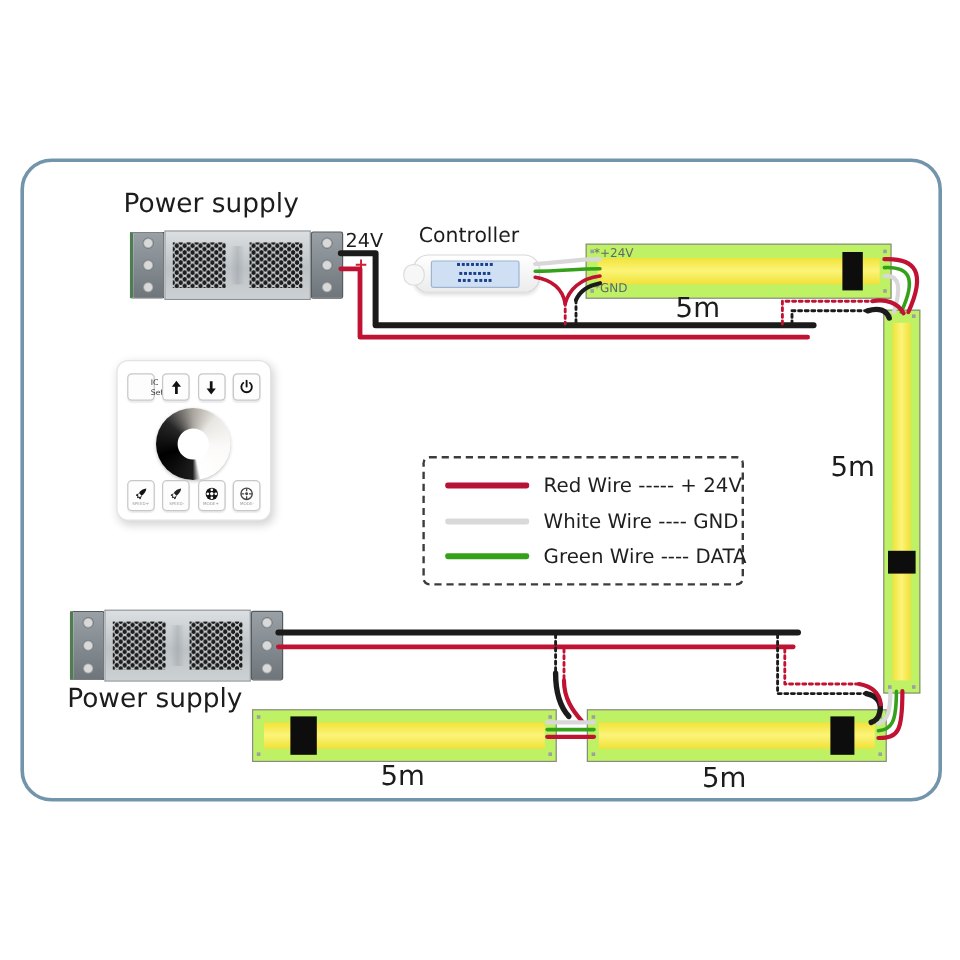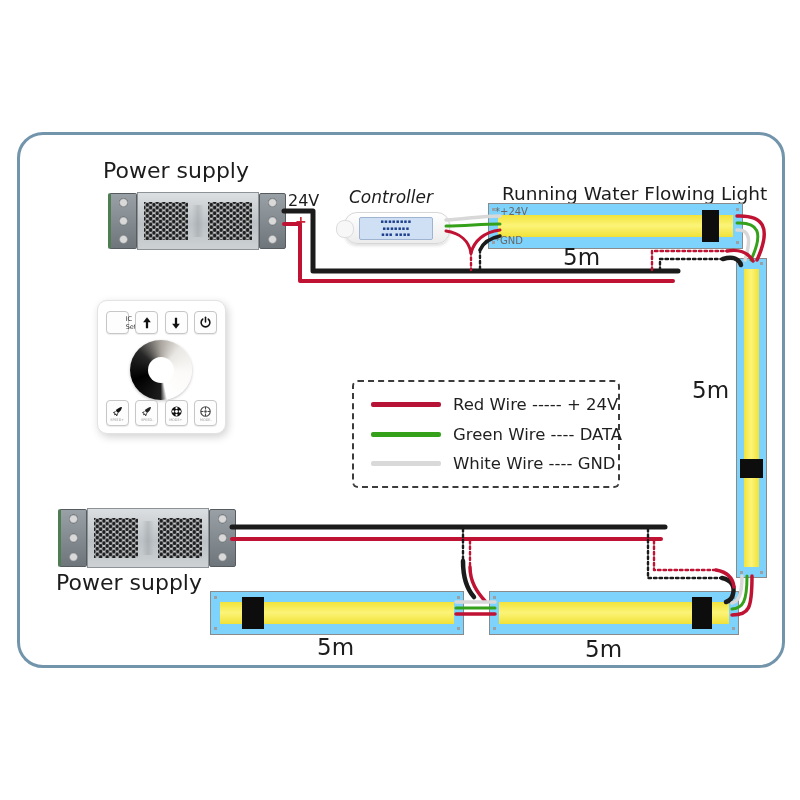--- a/index.html
+++ b/index.html
@@ -9,21 +9,21 @@
 
   
   #frame{left:17px;top:132px;width:762px;height:530px;border:3px solid #7295ac;border-radius:26px;background:#fff;}
 
   
   .t{position:absolute;white-space:nowrap;}
   #t-ps1{left:103px;top:158px;font-size:22px;}
   #t-24v{left:288px;top:191px;font-size:16px;font-weight:500;}
   #t-minus{left:299px;top:203px;font-size:13px;color:#8a8a8a;font-weight:bold;}
   #t-plus{left:295px;top:213px;font-size:14px;color:#cf2233;font-weight:bold;}
-  #t-controller{left:349px;top:187px;font-size:17px;font-style:italic;}
+  #t-controller{left:349px;top:187px;font-size:17px;}
   #t-striptitle{left:502px;top:183px;font-size:18.5px;}
   #t-5m-1{left:563px;top:244px;font-size:23px;font-weight:500;}
   #t-5m-v{left:692px;top:377px;font-size:23px;font-weight:500;}
   #t-remote{left:70px;top:438px;font-size:24px;}
   #t-ps2{left:56px;top:570px;font-size:22px;}
   #t-5m-3{left:317px;top:634px;font-size:23px;font-weight:500;}
   #t-5m-4{left:585px;top:636px;font-size:23px;font-weight:500;}
 
   
   .psu{position:absolute;display:flex;}
@@ -46,21 +46,21 @@
   
   #controller{left:344px;top:212px;width:104px;height:30px;background:linear-gradient(180deg,#fff,#ececec);
     border:1px solid #d7d7d7;border-radius:13px;box-shadow:0 2px 3px rgba(0,0,0,.12);}
   #controller::before{content:"";position:absolute;left:-9px;top:7px;width:16px;height:16px;background:#f7f7f7;
     border:1px solid #ddd;border-radius:8px;}
   .sticker{position:absolute;left:14px;top:3.5px;right:16px;bottom:3.5px;background:#cfe0f4;border:1px solid #9fb4d0;
     border-radius:2px;display:flex;flex-direction:column;justify-content:center;align-items:center;overflow:hidden;}
   .sticker div{font-size:5px;line-height:6.5px;color:#1c3f8d;letter-spacing:.5px;}
 
   
-  .strip{position:absolute;background:#7dd3fc;border:1.5px solid #8a8a8a;}
+  .strip{position:absolute;background:#bef264;border:1.5px solid #8a8a8a;}
   .strip-bar{position:absolute;background:linear-gradient(180deg,#f2e33a,#fcf478 48%,#f0e138);}
   .strip-bar-v{background:linear-gradient(90deg,#f2e33a,#fcf478 48%,#f0e138);}
   .strip-conn{position:absolute;background:#0d0d0d;}
   .pad{position:absolute;width:3px;height:3px;background:#9aa0a4;}
   #strip1{left:488px;top:203px;width:253px;height:44px;}
   #strip1 .strip-bar{left:9px;right:9px;top:11px;bottom:11px;}
   #strip1 .strip-conn{left:213px;top:6px;width:17px;height:32px;}
   .mark{position:absolute;font-size:10px;color:#666;}
   .mark-24v{left:6px;top:2px;}
   .mark-gnd{left:6px;bottom:2px;}
@@ -125,21 +125,20 @@
 
   <div id="t-controller" class="t">Controller</div>
   <div id="controller" class="abs">
     <div class="sticker">
       <div>▪▪▪▪▪▪▪▪</div>
       <div>▪▪▪▪▪▪▪</div>
       <div>▪▪▪ ▪▪▪▪</div>
     </div>
   </div>
 
-  <div id="t-striptitle" class="t">Running Water Flowing Light</div>
   <div id="strip1" class="strip">
     <div class="mark mark-24v">*+24V</div>
     <div class="strip-bar"></div>
     <div class="strip-conn"></div>
     <div class="mark mark-gnd">*GND</div>
     <div class="pad" style="left:3px;top:4px;"></div>
     <div class="pad" style="left:3px;bottom:4px;"></div>
     <div class="pad" style="right:3px;top:4px;"></div>
     <div class="pad" style="right:3px;bottom:4px;"></div>
   </div>
@@ -154,26 +153,26 @@
     <div class="pad" style="right:3px;bottom:3px;"></div>
   </div>
   <div id="t-5m-v" class="t">5m</div>
 
   <div id="legend" class="abs">
     <div class="legend-row">
       <span class="legend-swatch sw0"></span>
       <span class="legend-label">Red Wire ----- + 24V</span>
     </div>
     <div class="legend-row">
+      <span class="legend-swatch sw2"></span>
+      <span class="legend-label">White Wire ---- GND</span>
+    </div>
+    <div class="legend-row">
       <span class="legend-swatch sw1"></span>
       <span class="legend-label">Green Wire ---- DATA</span>
-    </div>
-    <div class="legend-row">
-      <span class="legend-swatch sw2"></span>
-      <span class="legend-label">White Wire ---- GND</span>
     </div>
   </div>
 
   <div id="remote" class="abs">
     <div class="rrow rrow-top">
       <div class="rbtn">
         <span class="icset">IC Set</span>
       </div>
       <div class="rbtn">
         <svg width="14" height="14" viewBox="0 0 16 16">

